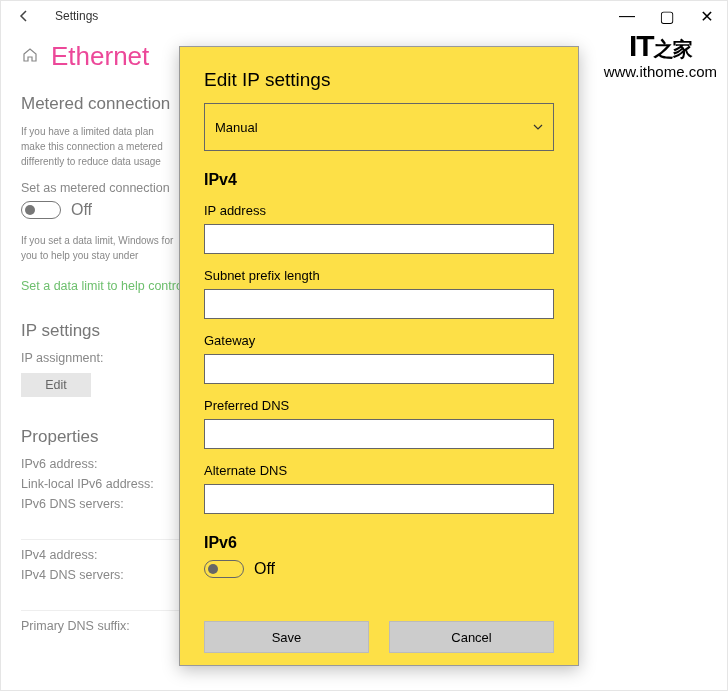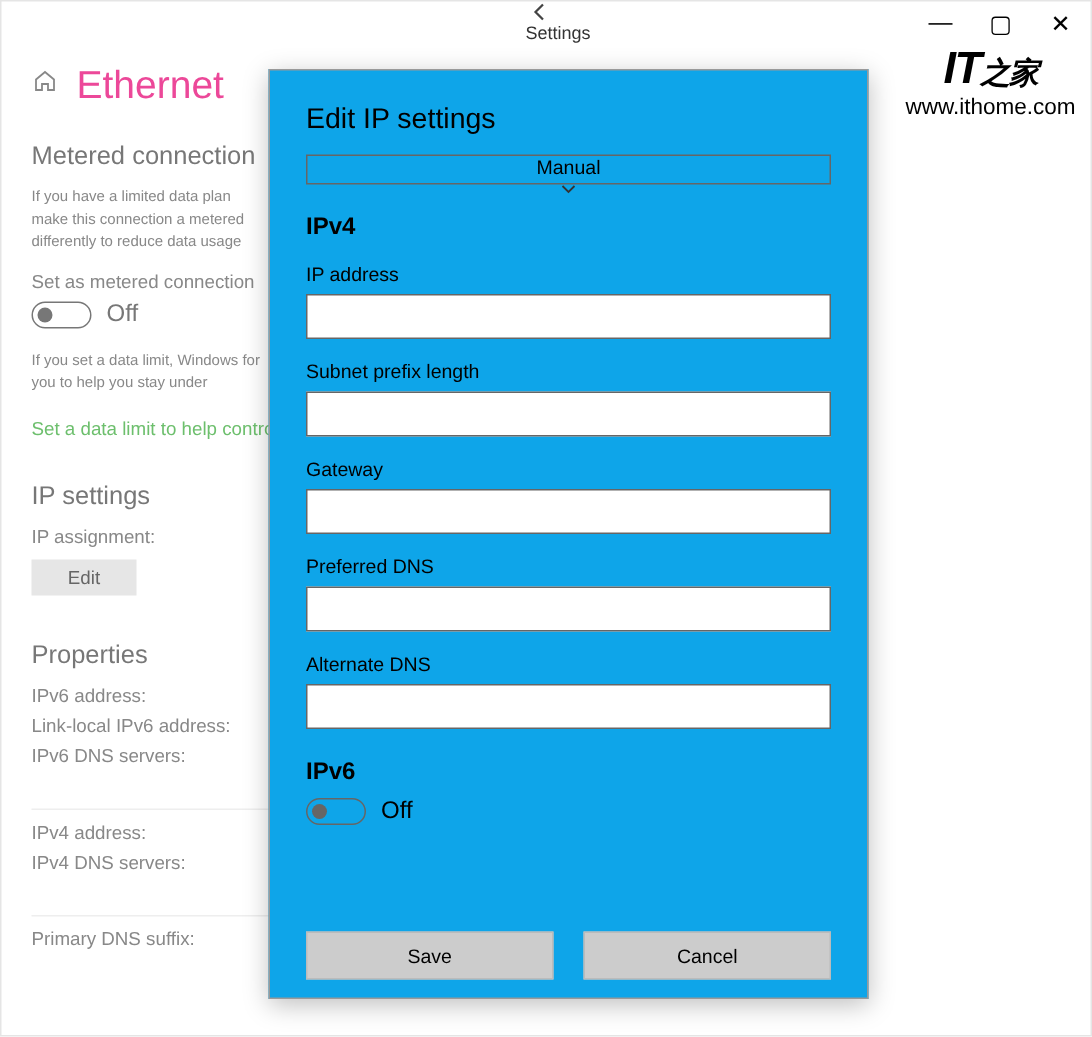--- a/index.html
+++ b/index.html
@@ -1,20 +1,20 @@
 <!DOCTYPE html>
 <html><head>
 <meta charset="utf-8">
 <style>
   * { box-sizing: border-box; margin: 0; padding: 0; }
   html, body { width: 728px; height: 691px; font-family: "Segoe UI", sans-serif; background: #fff; color: #000; overflow: hidden; }
   body { position: relative; border: 1px solid #e5e5e5; }
 
   
-  .titlebar { height: 30px; display: flex; align-items: center; padding-left: 16px; font-size: 12px; color: #333; flex-direction: column; }
+  .titlebar { height: 30px; display: flex; align-items: center; padding-left: 16px; font-size: 12px; color: #333; }
   .titlebar .back { width: 14px; height: 14px; margin-right: 24px; display:flex; align-items:center; justify-content:center;}
   .winbtns { position: absolute; top: 0; right: 0; height: 30px; display: flex; }
   .winbtns > div { width: 40px; height: 30px; display:flex; align-items:center; justify-content:center; }
 
   
   .bg { padding: 10px 20px 20px 20px; color: #777; }
   .page-head { display:flex; align-items:center; gap:12px; margin-bottom:22px; }
   .page-head h1 { font-size: 26px; font-weight: 350; color:#ec4899; }
   .sect-h { font-size: 17px; font-weight: 400; color:#777; margin-top: 18px; margin-bottom: 10px; }
   .bg p { font-size: 10px; line-height: 1.5; color:#888; max-width: 160px; }
@@ -22,41 +22,41 @@
   .toggle-off { display:flex; align-items:center; gap:10px; margin-top:6px; }
   .toggle-track { width:40px; height:18px; border:1px solid #777; border-radius:10px; position:relative; }
   .toggle-thumb { width:10px; height:10px; background:#777; border-radius:50%; position:absolute; top:3px; left:3px; }
   .link { color:#6dbf6d; font-size:12.5px; margin-top:16px; }
   .row { display:flex; font-size:12.5px; color:#888; margin-top:6px; }
   .row .k { width:160px; }
   .edit-btn { width:70px; height:24px; background:#e6e6e6; border:none; font-size:12.5px; color:#666; margin-top:8px; cursor:pointer; }
   .divider { height:1px; background:#eee; margin:8px 0; width:240px; }
 
   
-  .modal { position:absolute; top:45px; left:178px; width:400px; height:620px; background:#0ea5e9; border:1px solid #999; box-shadow:0 4px 16px rgba(0,0,0,.25); overflow:hidden; }
+  .modal { position:absolute; top:45px; left:178px; width:400px; height:620px; background:#fde047; border:1px solid #999; box-shadow:0 4px 16px rgba(0,0,0,.25); overflow:hidden; }
   .modal-scroll { position:absolute; top:0; left:0; right:0; bottom:50px; padding:22px 24px 8px 24px; overflow:hidden; }
   .modal h2 { font-size:19px; font-weight:400; margin-bottom:12px; }
-  .select { width:100%; height:20px; border:1px solid #666; display:flex; align-items:center; justify-content:space-between; padding:0 10px; font-size:13px; cursor:pointer;flex-direction:column; }
+  .select { width:100%; height:48px; border:1px solid #666; display:flex; align-items:center; justify-content:space-between; padding:0 10px; font-size:13px; cursor:pointer; }
   .modal .group { margin-top:20px; }
   .modal h3 { font-size:16px; font-weight:600; margin-bottom:8px; }
   .toggle-on { display:flex; align-items:center; gap:10px; }
   .toggle-on .track { width:40px; height:18px; background:#2db84d; border-radius:10px; position:relative; }
   .toggle-on .thumb { width:12px; height:12px; background:#fff; border-radius:50%; position:absolute; top:3px; right:3px; }
   .modal label { display:block; font-size:13px; margin-top:14px; margin-bottom:6px; }
   .modal input[type=text] { width:100%; height:30px; border:1px solid #666; padding:0 8px; font-size:13px; }
   .modal .ipv6row { display:flex; align-items:center; gap:10px; margin-top:6px; }
   .modal .ipv6row .track { width:40px; height:18px; border:1px solid #666; border-radius:10px; position:relative; }
   .modal .ipv6row .thumb { width:10px; height:10px; background:#666; border-radius:50%; position:absolute; top:3px; left:3px; }
 
   .modal-buttons { position:absolute; bottom:12px; left:0; right:0; display:flex; gap:20px; padding:0 24px; }
   .modal-buttons button { flex:1; height:32px; background:#ccc; border:1px solid #bbb; font-size:13px; cursor:pointer; }
 
   
   .watermark { position:absolute; top:28px; right:10px; text-align:center; }
-  .watermark .logo { font-size:30px; font-weight:900; color:#000; letter-spacing:-1px; font-style:italic; }
+  .watermark .logo { font-size:30px; font-weight:900; color:#000; letter-spacing:-1px; }
   .watermark .logo span.zhj { font-size:20px; font-weight:800; }
   .watermark .url { font-size:15px; color:#000; }
 </style>
 </head>
 <body>
 
 <div class="titlebar">
   <div class="back">
     <svg width="14" height="14" viewBox="0 0 14 14">
         <path d="M9 2 L4 7 L9 12" stroke="#444" stroke-width="1.5" fill="none"></path>

